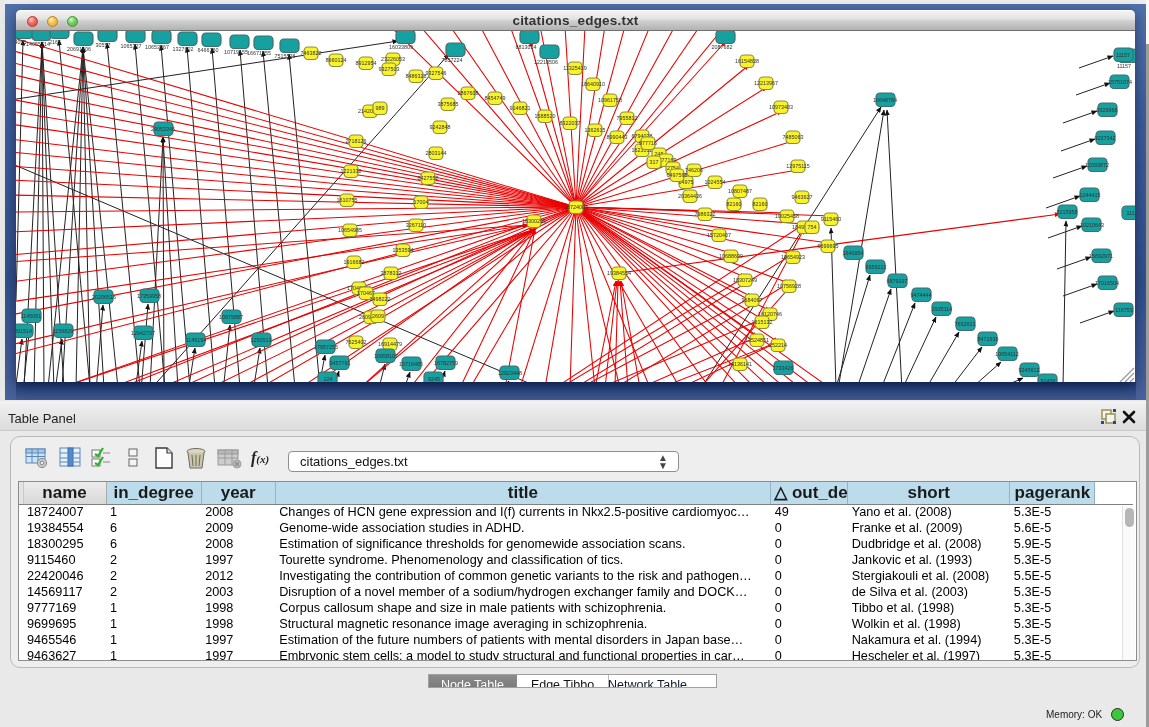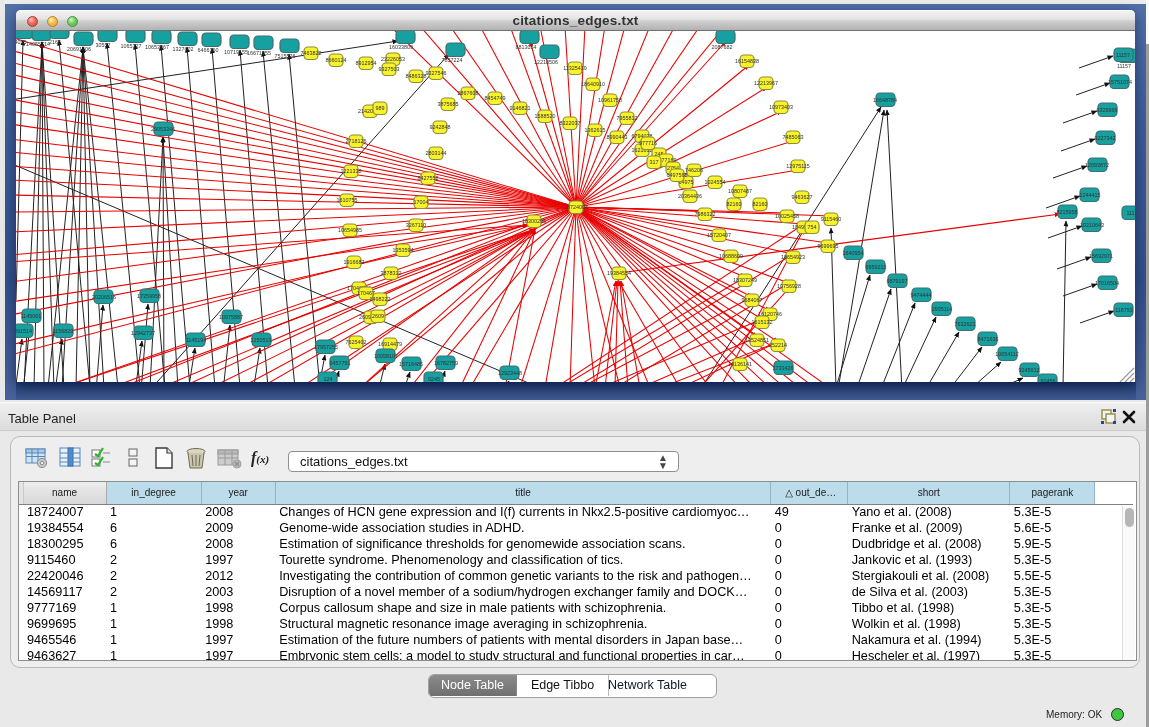--- a/index.html
+++ b/index.html
@@ -20,30 +20,30 @@
 #phead{position:absolute;left:0;top:2px;width:1146px;height:29px;background:linear-gradient(180deg,#efefef,#dcdcdc);border-top:1px solid #f8f8f8;border-bottom:1px solid #cacaca}
 #phead .t{position:absolute;left:8px;top:8px;font-size:13px;color:#222}
 #pbody{position:absolute;left:10px;top:36px;width:1130px;height:232px;background:#eeeeee;border:1px solid #b9b9b9;border-radius:10px}
 #toolbar{position:absolute;left:0;top:0;width:100%;height:42px}
 .tbi{position:absolute;top:10px}
 #dropdown{position:absolute;left:277px;top:14px;width:391px;height:21px;background:#fff;border:1px solid #8f8f8f;border-radius:4px;font-size:13px;color:#111;line-height:19px;padding-left:11px}
 #dd-arrows{position:absolute;right:10px;top:2px;font-size:10px;color:#444;line-height:8px}
 #tablewrap{position:absolute;left:7px;top:44px;width:1119px;height:180px;background:#fff;border:1px solid #8d8d8d;overflow:hidden}
 table{border-collapse:collapse;table-layout:fixed;width:1114px;font-size:12.7px;color:#000}
 td,th{overflow:hidden;white-space:nowrap;padding:0}
-th{height:22px;font-weight:normal;font-size:10px;background:#bcdcec;border-right:1px solid #94b4c4;border-bottom:1px solid #808080;color:#1a1a1a}
+th{height:22px;font-weight:bold;font-size:17px;background:#bcdcec;border-right:1px solid #94b4c4;border-bottom:1px solid #808080;color:#1a1a1a}
 th.c0{width:4px;background:#e4e4e4;border-right:1px solid #c8c8c8}
 th.c1{width:83px;background:linear-gradient(180deg,#ececec,#d8d8d8);border-right:1px solid #aaa}
 th.c2{width:95px}th.c3{width:74px}th.c4{width:495px}th.c5{width:77px}th.c6{width:162px}th.c7{width:85px}
 th.c8{width:38px;background:#fff;border-right:none;border-bottom:1px solid #808080}
 td{height:16px}
 td.c1,td.c2,td.c3,td.c4,td.c5,td.c6,td.c7{padding-left:4px}
 #scrollbar{position:absolute;left:1103px;top:24px;width:13px;height:156px;background:#fafafa;border-left:1px solid #e0e0e0}
 #thumb{position:absolute;left:2px;top:2px;width:9px;height:19px;background:#b6b6b6;border-radius:5px}
-#tabs{position:absolute;left:428px;top:274px;width:289px;height:24px;background:#fff;border:1px solid #a0a0a0;border-radius:6px;overflow:hidden;font-size:12.5px;text-align:center}
+#tabs{position:absolute;left:428px;top:274px;width:289px;height:14px;background:#fff;border:1px solid #a0a0a0;border-radius:0;overflow:hidden;font-size:12.5px;text-align:center}
 #tabs .seg{position:absolute;top:0;height:21px;line-height:20px}
 #seg1{left:0;width:88px;background:linear-gradient(180deg,#8c8c8c,#6f6f6f);color:#fff;border-right:1px solid #888}
 #seg2{left:88px;width:92px;color:#111;border-right:1px solid #bbb}
 #seg3{left:164px;width:109px;color:#0f172a}
 #status{position:absolute;left:1046px;top:309px;font-size:10px;color:#222}
 #memdot{position:absolute;left:1111px;top:308px;width:13px;height:13px;border-radius:50%;background:#3ec73e;border:1px solid #2a2a2a}
 .icon{position:absolute;top:10px}
 </style></head><body>
 <div id="blue"></div>
 <div id="bluebot"></div>

